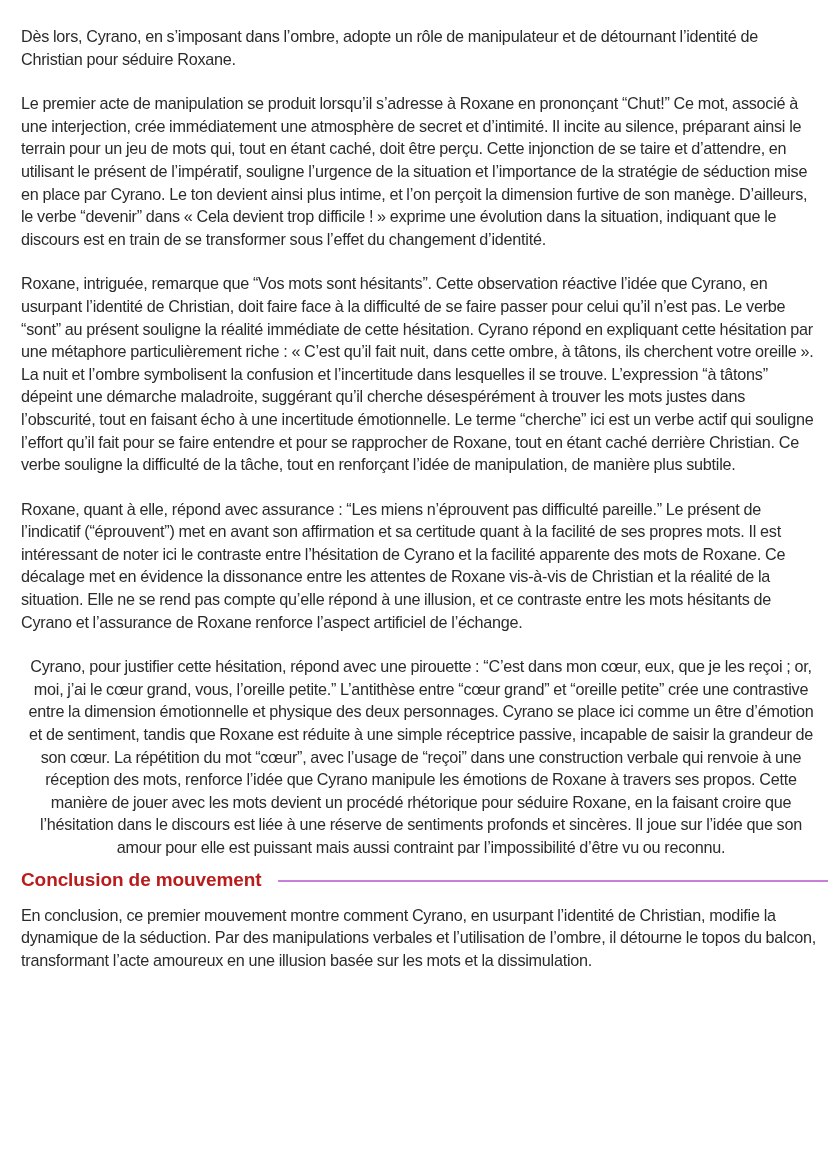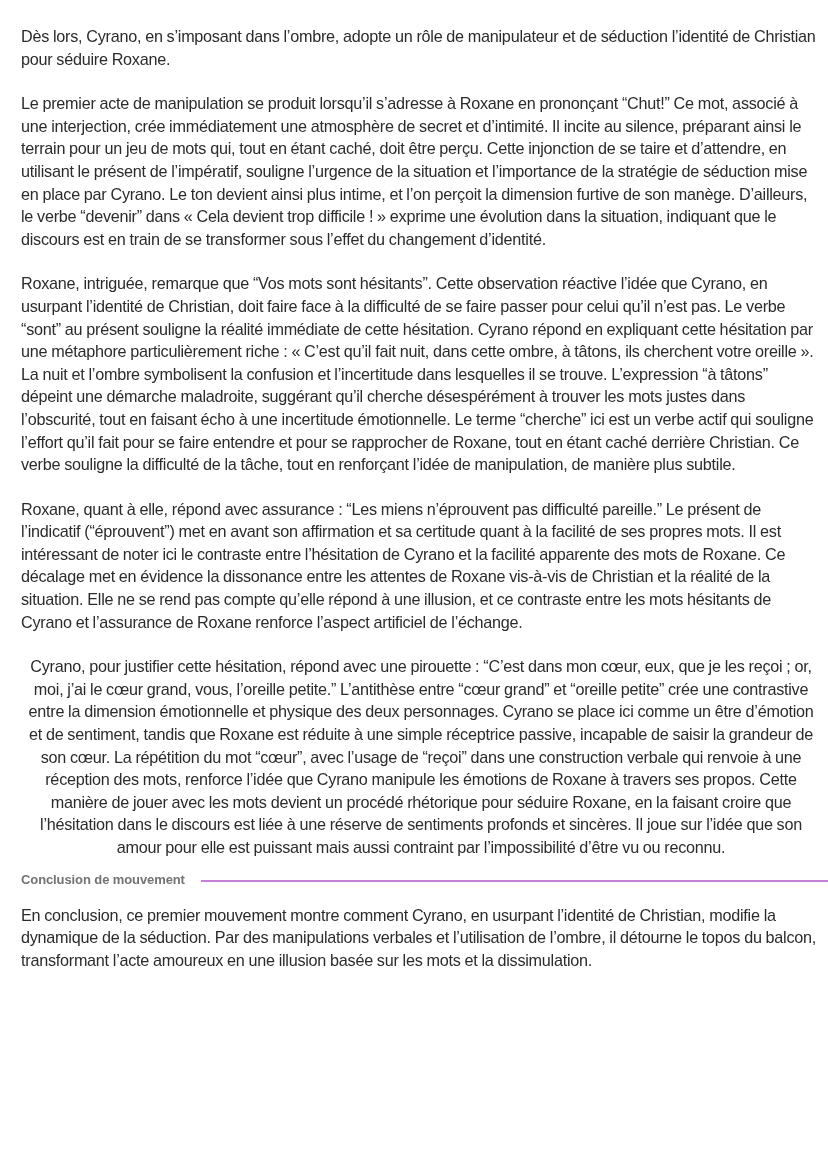--- a/index.html
+++ b/index.html
@@ -32,40 +32,40 @@
       margin-bottom: 9px;
       text-align: center;
     }
     .section-heading {
       display: flex;
       align-items: center;
       margin: 0 0 12px 0;
       height: 24px;
     }
     .section-heading-text {
-      font-size: 13px;
+      font-size: 19px;
       font-weight: bold;
-      color: #737373;
+      color: #b91c1c;
       white-space: nowrap;
       letter-spacing: -0.1px;
     }
     .section-heading-rule {
       flex: 1;
       height: 2px;
       background: #c77fd8;
       margin-left: 16px;
       margin-right: -22px;
       margin-top: 2px;
     }
   </style>
 </head>
 <body>
 
 <main class="doc">
-  <p class="para">Dès lors, Cyrano, en s’imposant dans l’ombre, adopte un rôle de manipulateur et de séduction l’identité de Christian pour séduire Roxane.</p>
+  <p class="para">Dès lors, Cyrano, en s’imposant dans l’ombre, adopte un rôle de manipulateur et de détournant l’identité de Christian pour séduire Roxane.</p>
   <p class="para">Le premier acte de manipulation se produit lorsqu’il s’adresse à Roxane en prononçant “Chut!” Ce mot, associé à une interjection, crée immédiatement une atmosphère de secret et d’intimité. Il incite au silence, préparant ainsi le terrain pour un jeu de mots qui, tout en étant caché, doit être perçu. Cette injonction de se taire et d’attendre, en utilisant le présent de l’impératif, souligne l’urgence de la situation et l’importance de la stratégie de séduction mise en place par Cyrano. Le ton devient ainsi plus intime, et l’on perçoit la dimension furtive de son manège. D’ailleurs, le verbe “devenir” dans « Cela devient trop difficile ! » exprime une évolution dans la situation, indiquant que le discours est en train de se transformer sous l’effet du changement d’identité.</p>
   <p class="para">Roxane, intriguée, remarque que “Vos mots sont hésitants”. Cette observation réactive l’idée que Cyrano, en usurpant l’identité de Christian, doit faire face à la difficulté de se faire passer pour celui qu’il n’est pas. Le verbe “sont” au présent souligne la réalité immédiate de cette hésitation. Cyrano répond en expliquant cette hésitation par une métaphore particulièrement riche : « C’est qu’il fait nuit, dans cette ombre, à tâtons, ils cherchent votre oreille ». La nuit et l’ombre symbolisent la confusion et l’incertitude dans lesquelles il se trouve. L’expression “à tâtons” dépeint une démarche maladroite, suggérant qu’il cherche désespérément à trouver les mots justes dans l’obscurité, tout en faisant écho à une incertitude émotionnelle. Le terme “cherche” ici est un verbe actif qui souligne l’effort qu’il fait pour se faire entendre et pour se rapprocher de Roxane, tout en étant caché derrière Christian. Ce verbe souligne la difficulté de la tâche, tout en renforçant l’idée de manipulation, de manière plus subtile.</p>
   <p class="para">Roxane, quant à elle, répond avec assurance : “Les miens n’éprouvent pas difficulté pareille.” Le présent de l’indicatif (“éprouvent”) met en avant son affirmation et sa certitude quant à la facilité de ses propres mots. Il est intéressant de noter ici le contraste entre l’hésitation de Cyrano et la facilité apparente des mots de Roxane. Ce décalage met en évidence la dissonance entre les attentes de Roxane vis-à-vis de Christian et la réalité de la situation. Elle ne se rend pas compte qu’elle répond à une illusion, et ce contraste entre les mots hésitants de Cyrano et l’assurance de Roxane renforce l’aspect artificiel de l’échange.</p>
   <p class="para last-before-heading">Cyrano, pour justifier cette hésitation, répond avec une pirouette : “C’est dans mon cœur, eux, que je les reçoi ; or, moi, j’ai le cœur grand, vous, l’oreille petite.” L’antithèse entre “cœur grand” et “oreille petite” crée une contrastive entre la dimension émotionnelle et physique des deux personnages. Cyrano se place ici comme un être d’émotion et de sentiment, tandis que Roxane est réduite à une simple réceptrice passive, incapable de saisir la grandeur de son cœur. La répétition du mot “cœur”, avec l’usage de “reçoi” dans une construction verbale qui renvoie à une réception des mots, renforce l’idée que Cyrano manipule les émotions de Roxane à travers ses propos. Cette manière de jouer avec les mots devient un procédé rhétorique pour séduire Roxane, en la faisant croire que l’hésitation dans le discours est liée à une réserve de sentiments profonds et sincères. Il joue sur l’idée que son amour pour elle est puissant mais aussi contraint par l’impossibilité d’être vu ou reconnu.</p>
 
   <div class="section-heading">
     <span class="section-heading-text">Conclusion de mouvement</span>
     <span class="section-heading-rule"></span>
   </div>
 

